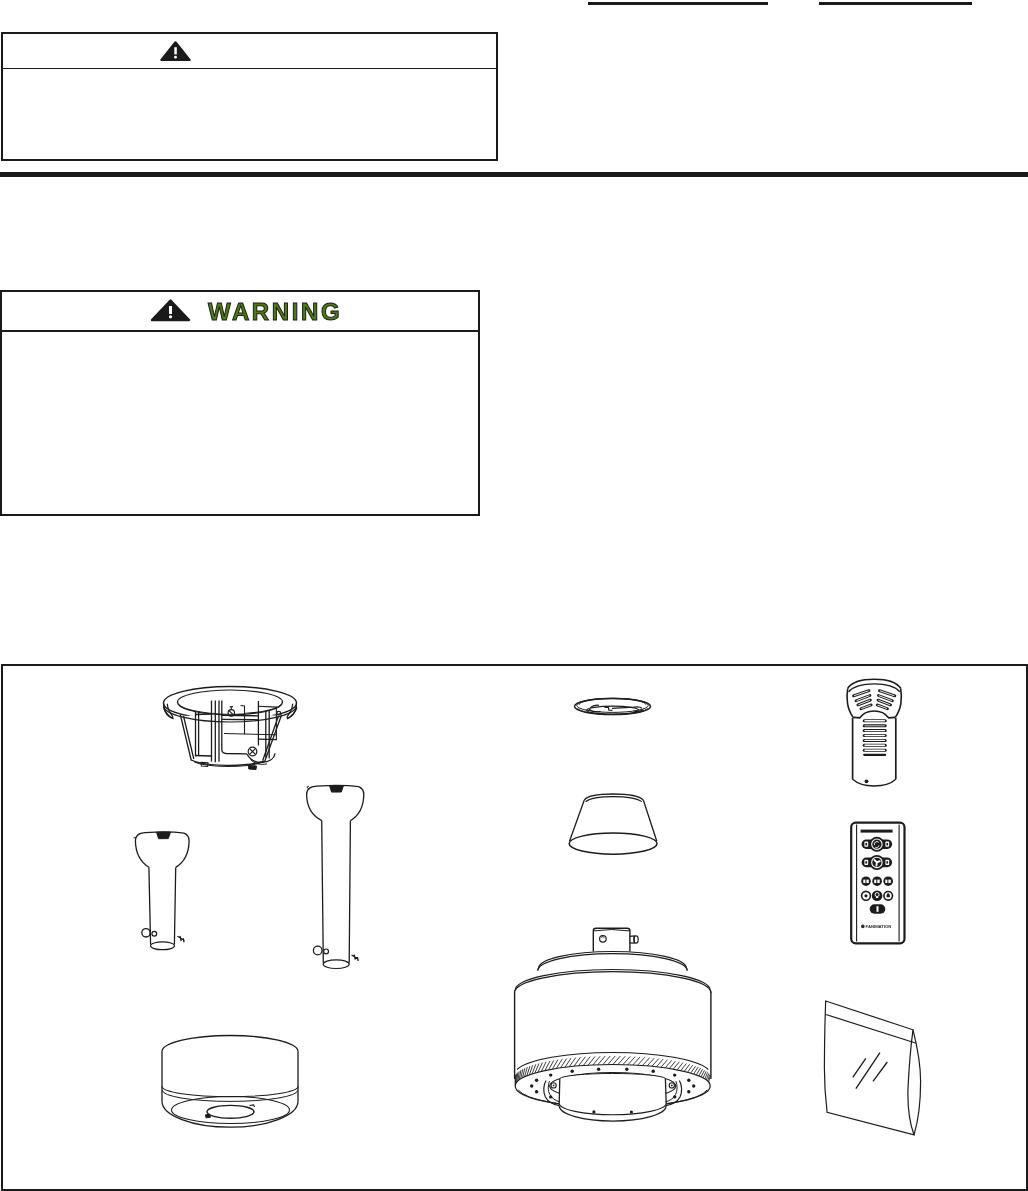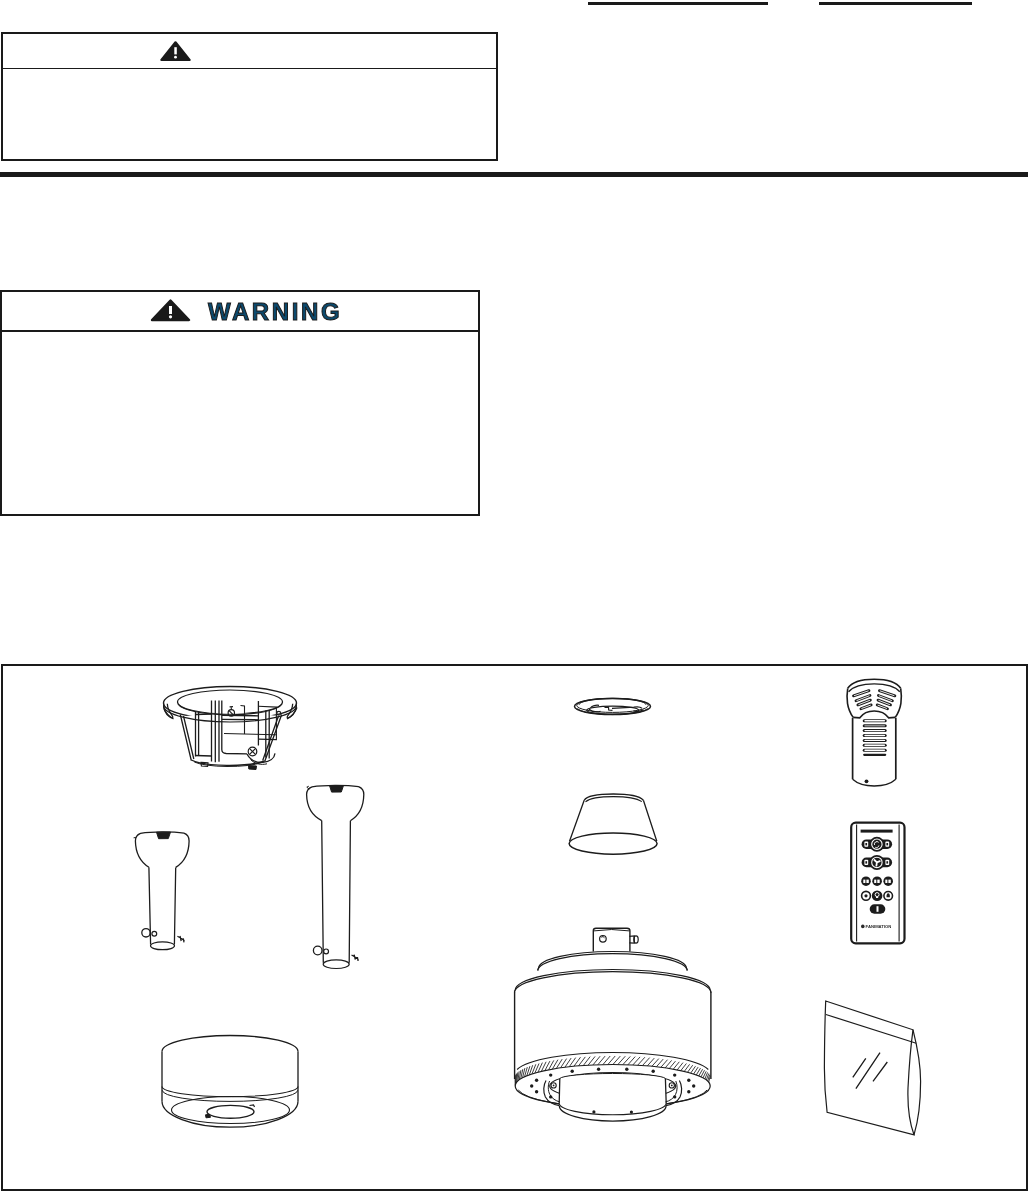--- a/index.html
+++ b/index.html
@@ -29,21 +29,21 @@
 <div class="abs" style="left:0px;top:290px;width:475.6px;height:222.2px;border:2.2px solid #1a1a1a;"></div>
 
 <div class="abs" style="left:2px;top:330px;width:476px;height:1.7px;background:#1a1a1a;"></div>
 
 <svg class="abs" style="left:150px;top:299px;" width="41" height="23" viewBox="0 0 41 23">
   <path d="M20.5 1.5 L39 21 L2 21 Z" fill="#1a1a1a" stroke="#1a1a1a" stroke-width="2.4" stroke-linejoin="round"></path>
   <rect x="19" y="7" width="3" height="8" fill="#fff"></rect>
   <circle cx="20.5" cy="17.8" r="1.6" fill="#fff"></circle>
 </svg>
 
-<div class="abs" style="left:208px;top:298px;width:280px;font-weight:bold;font-size:24px;letter-spacing:2.6px;color:#0c4a6e;-webkit-text-stroke:1px #1a1a1a;">WARNING</div>
+<div class="abs" style="left:208px;top:298px;width:280px;font-weight:bold;font-size:24px;letter-spacing:2.6px;color:#4d7c0f;-webkit-text-stroke:1px #1a1a1a;">WARNING</div>
 
 <div class="abs" style="left:0.5px;top:663.7px;width:1023.1px;height:523.3px;border:2px solid #1a1a1a;"></div>
 
 <svg class="abs" style="left:0;top:0;" width="1028" height="1191" viewBox="0 0 1028 1191" fill="none" stroke="#1c1c1c" stroke-width="1.3">
 
   <g id="bracket">
 
     <ellipse cx="230" cy="703" rx="66.5" ry="16.5" stroke-width="1.4"></ellipse>
     <ellipse cx="230" cy="702" rx="52.5" ry="12" stroke-width="1.2"></ellipse>
     <path d="M164,708.5 C166,713.5 169,716.5 173.5,719 M297,707.5 C295,713 291.5,716.5 287,719" stroke-width="1.2"></path>

